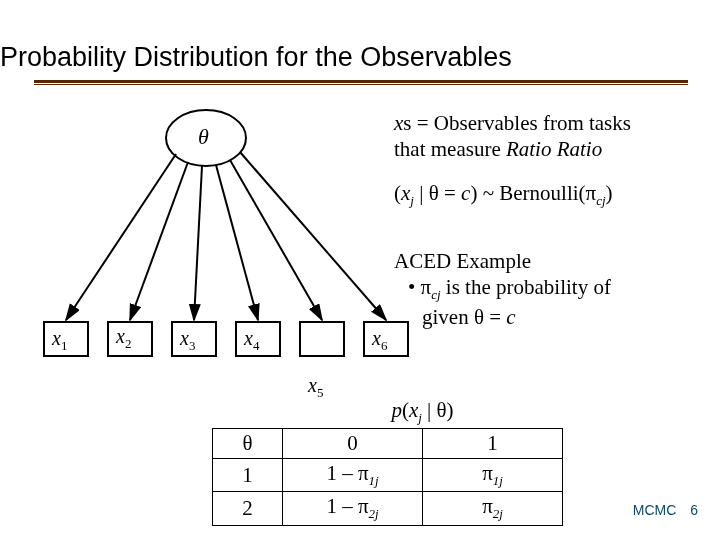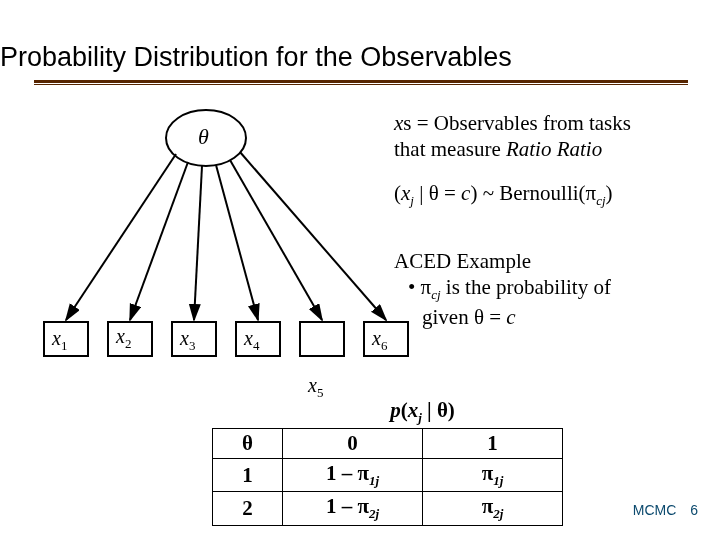--- a/index.html
+++ b/index.html
@@ -78,21 +78,21 @@
   }
   .prob-table {
     border-collapse: collapse;
     font-size: 21px;
   }
   .prob-table td, .prob-table th {
     border: 1px solid #000;
     padding: 2px 10px;
     text-align: center;
     vertical-align: middle;
-    font-weight: bold;
+    font-weight: normal;
   }
   .prob-table td.first-col { width: 70px; }
   .prob-table td.val-col { width: 140px; }
   .prob-table td.noborder { border: none; }
   .prob-table sub { font-size: 13px; font-style: italic; }
   .ital { font-style: italic; }
 
   .footer {
     position: absolute;
     bottom: 22px;

